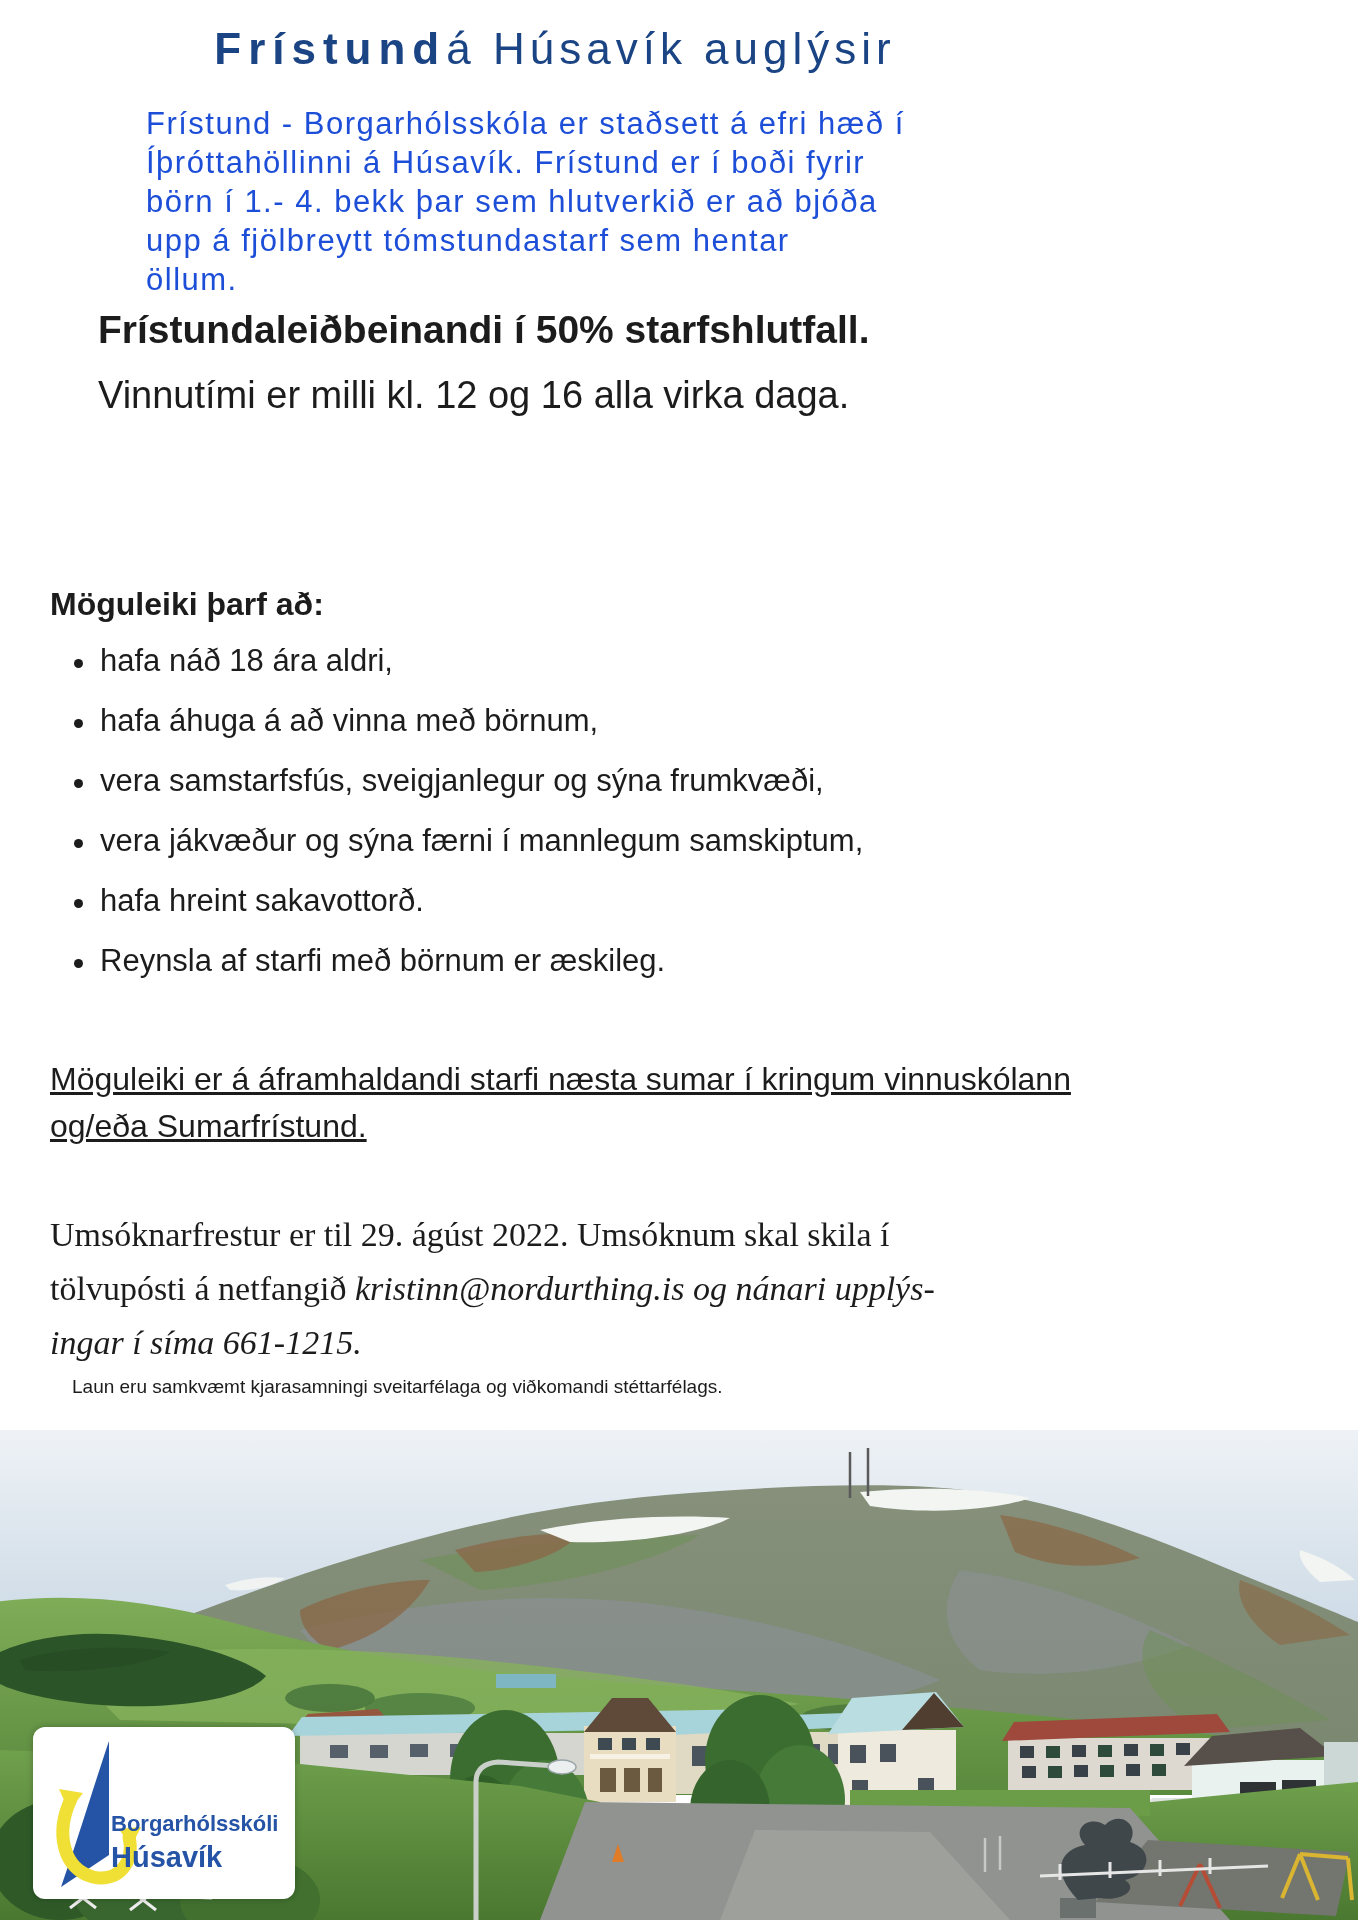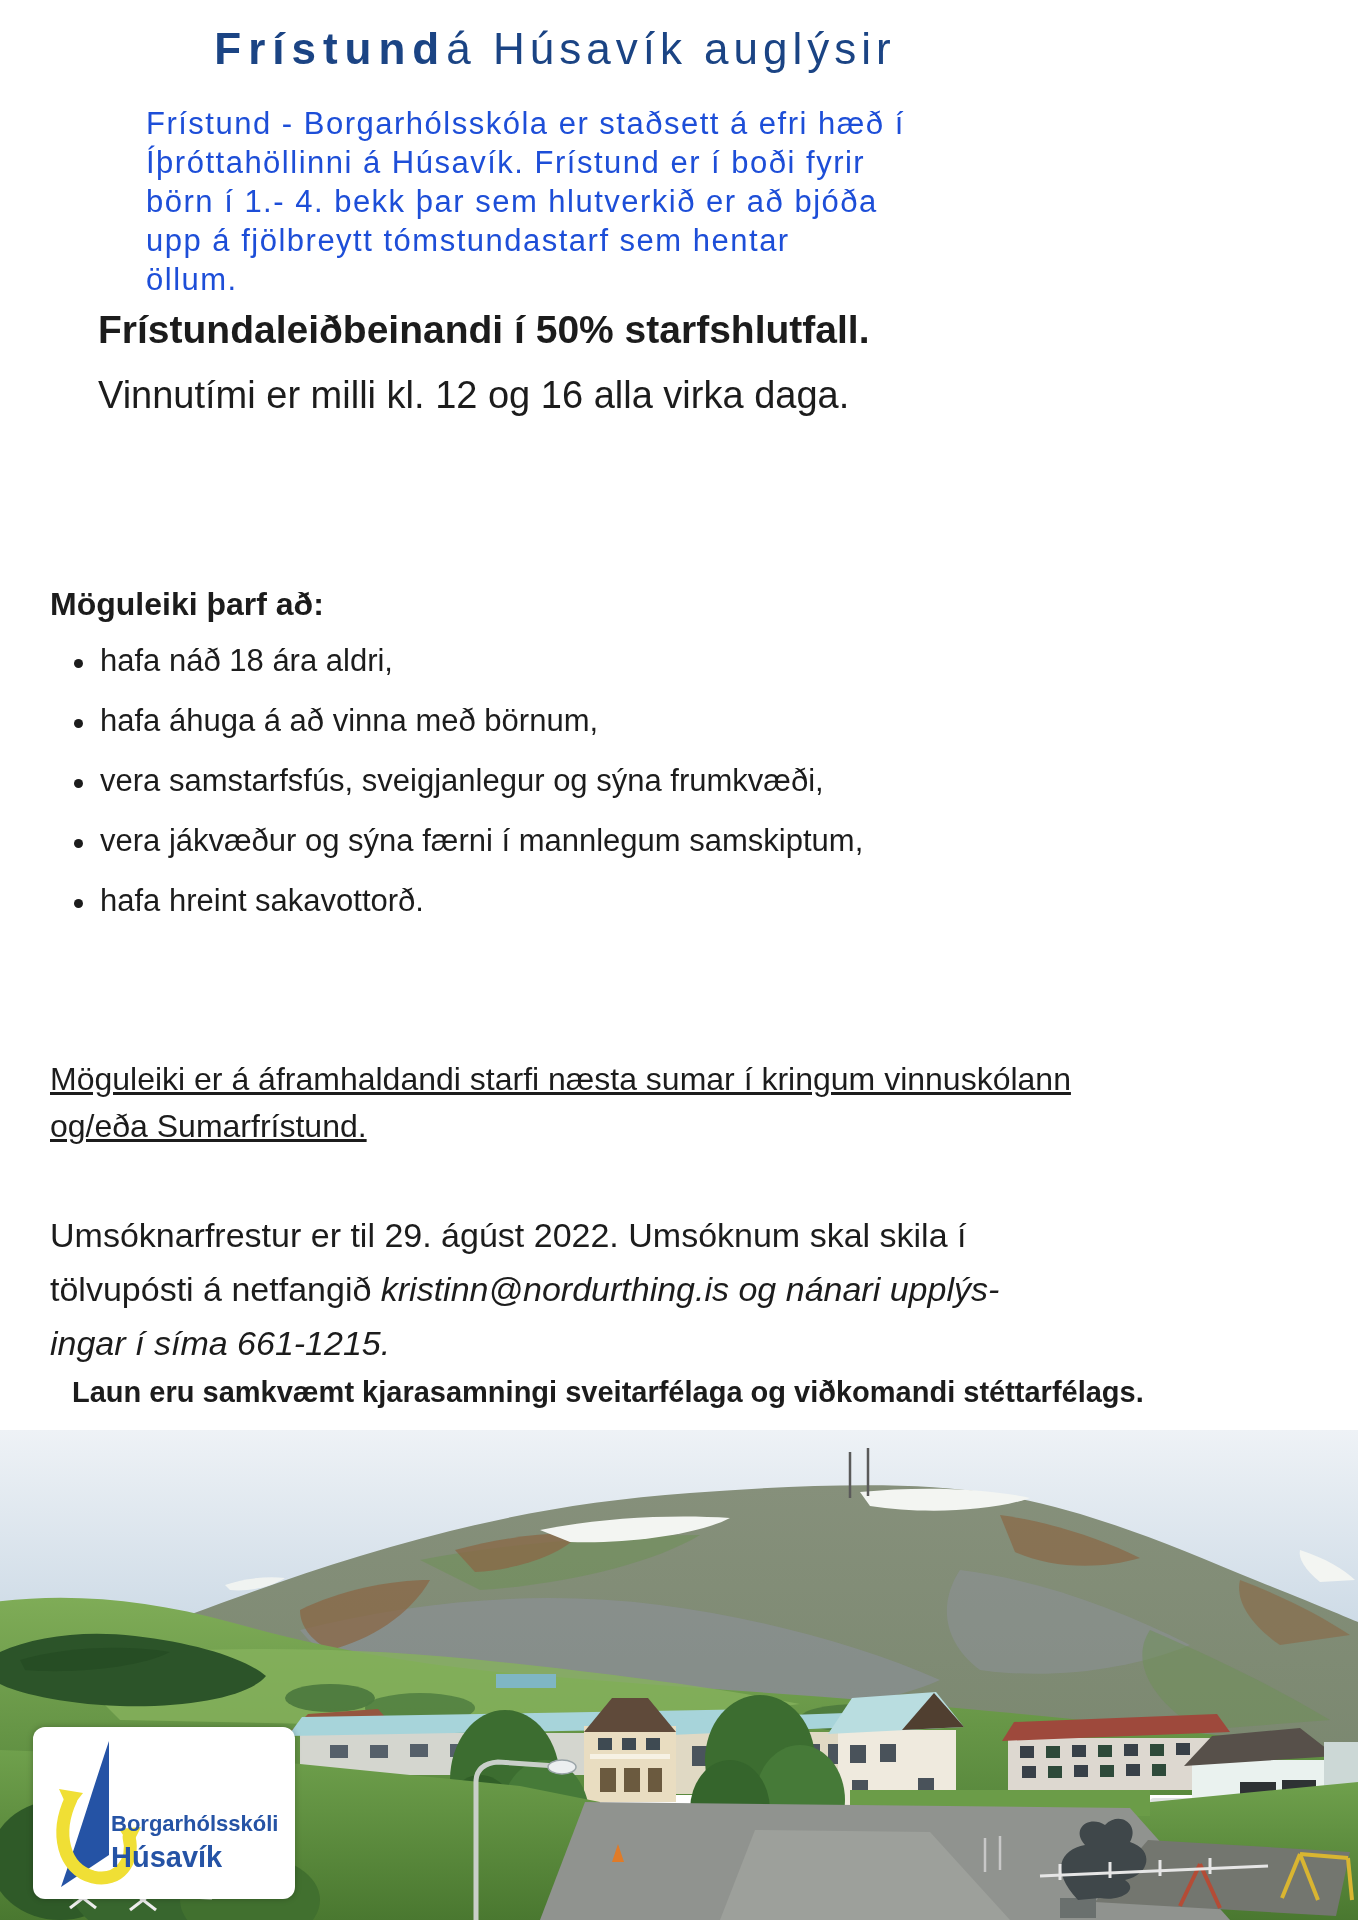--- a/index.html
+++ b/index.html
@@ -39,25 +39,25 @@
   .req-list li::before{
     content:"";position:absolute;left:4px;top:15px;width:9px;height:9px;
     border-radius:50%;background:#1c1c1c;
   }
   .continuation{
     position:absolute;top:1056px;left:50px;
     font-size:32px;line-height:47px;text-decoration:underline;
   }
   .application{
     position:absolute;top:1208px;left:50px;
-    font-size:34px;line-height:54px;
+    font-size:34px;line-height:54px;font-family:Liberation Serif, serif;
   }
   .application .it{font-style:italic;}
   .wage-note{
-    position:absolute;top:1376px;left:72px;font-size:29px;white-space:nowrap;font-weight:bold;
+    position:absolute;top:1376px;left:72px;font-size:19px;white-space:nowrap;
   }
   .photo{
     position:absolute;top:1430px;left:0;width:1358px;height:490px;display:block;
   }
   .logo-card{
     position:absolute;left:33px;top:1727px;width:262px;height:172px;
     background:#ffffff;border-radius:12px;box-shadow:0 0 6px rgba(0,0,0,0.25);
   }
   .logo-mark{position:absolute;left:14px;top:10px;width:110px;height:150px;}
   .logo-text1{
@@ -85,20 +85,21 @@
 <div class="role-heading">Frístundaleiðbeinandi í 50% starfshlutfall.</div>
 <div class="schedule-line">Vinnutími er milli kl. 12 og 16 alla virka daga.</div>
 
 <div class="req-heading">Möguleiki þarf að:</div>
 <ul class="req-list">
   <li>hafa náð 18 ára aldri,</li>
   <li>hafa áhuga á að vinna með börnum,</li>
   <li>vera samstarfsfús, sveigjanlegur og sýna frumkvæði,</li>
   <li>vera jákvæður og sýna færni í mannlegum samskiptum,</li>
   <li>hafa hreint sakavottorð.</li>
+  <li>Reynsla af starfi með börnum er æskileg.</li>
 </ul>
 
 <div class="continuation">
   <div>Möguleiki er á áframhaldandi starfi næsta sumar í kringum vinnuskólann</div>
   <div>og/eða Sumarfrístund.</div>
 </div>
 
 <div class="application">
   <div><span>Umsóknarfrestur er til 29. ágúst 2022. Umsóknum skal skila í</span></div>
   <div><span>tölvupósti á netfangið </span><span class="it">kristinn@nordurthing.is og nánari upplýs-</span></div>

